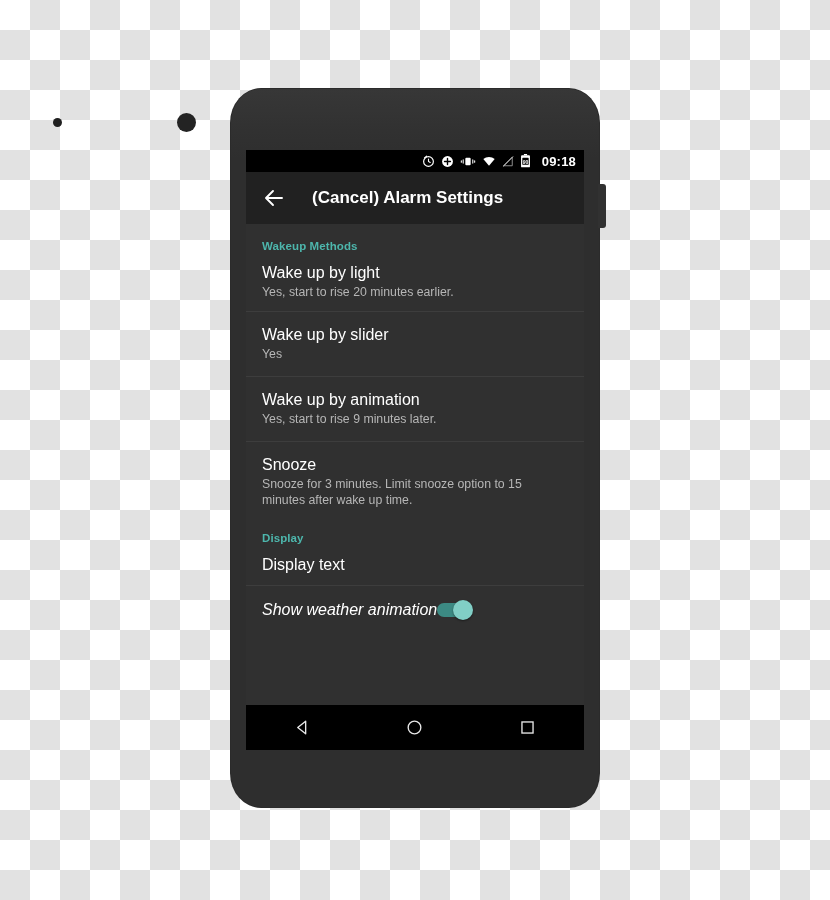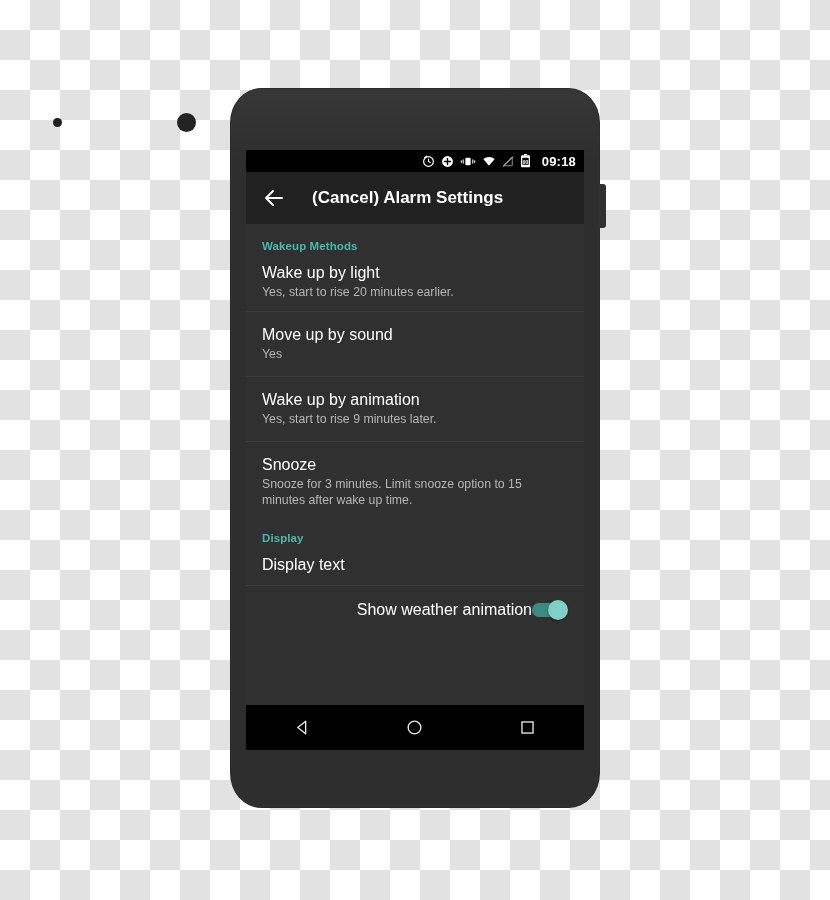--- a/index.html
+++ b/index.html
@@ -144,23 +144,24 @@
     padding: 16px 16px 2px 16px;
     letter-spacing: 0.1px;
   }
   .row {
     padding: 9px 16px 11px 16px;
     position: relative;
   }
   .row.with-toggle {
     display: flex;
     align-items: center;
-    justify-content: flex-end;
+    justify-content: flex-start;
     padding-top: 14px;
     padding-bottom: 14px;
+    font-style: italic;
   }
   .row-title {
     color: #ffffff;
     font-size: 16px;
     line-height: 19px;
   }
   .row-sub {
     color: #b6b6b6;
     font-size: 12.3px;
     line-height: 16px;
@@ -297,21 +298,21 @@
 
     <div class="section-header">Wakeup Methods</div>
 
     <div class="row">
       <div class="row-title">Wake up by light</div>
       <div class="row-sub">Yes, start to rise 20 minutes earlier.</div>
     </div>
     <div class="divider"></div>
 
     <div class="row" style="padding-top:13px;padding-bottom:14px;">
-      <div class="row-title">Move up by sound</div>
+      <div class="row-title">Wake up by slider</div>
       <div class="row-sub">Yes</div>
     </div>
     <div class="divider"></div>
 
     <div class="row" style="padding-top:13px;padding-bottom:14px;">
       <div class="row-title">Wake up by animation</div>
       <div class="row-sub">Yes, start to rise 9 minutes later.</div>
     </div>
     <div class="divider"></div>
 

